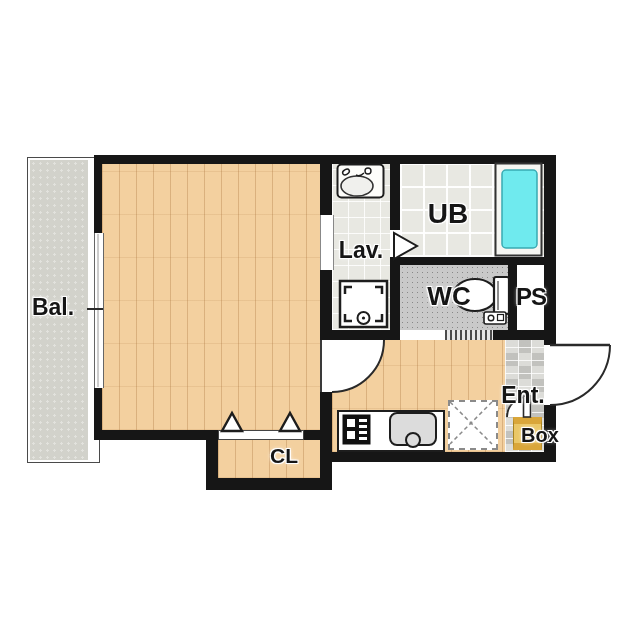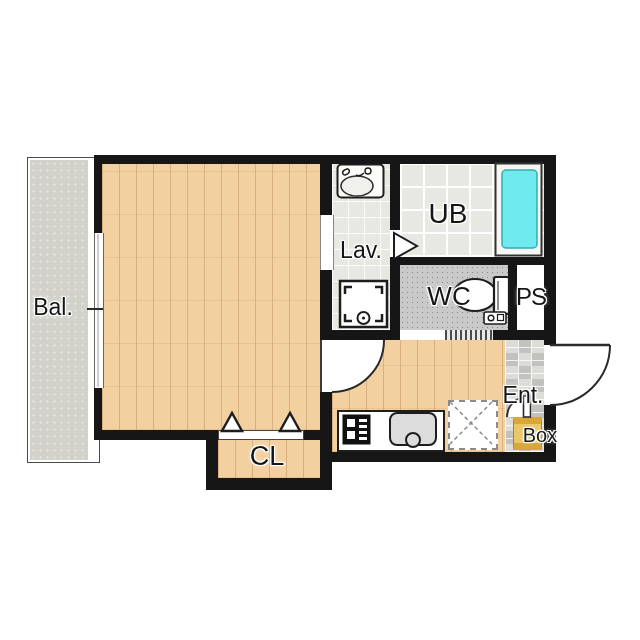--- a/index.html
+++ b/index.html
@@ -28,21 +28,21 @@
       repeating-linear-gradient(90deg, rgba(255,255,255,.8) 0 1px, transparent 1px 13px),
       repeating-conic-gradient(rgba(170,170,166,.45) 0% 25%, rgba(225,225,221,.5) 25% 50%);
     background-size:auto,auto,26px 26px;}
   .floor-ps{position:absolute;z-index:1;background:#fff;}
   .balcony-outer{position:absolute;z-index:1;border:1.5px solid #4a4a4a;background:#fff;}
   .balcony-inner{position:absolute;left:2px;top:2px;bottom:2px;right:11px;
     background-color:var(--balcony,#d2d2cb);
     background-image:radial-gradient(rgba(255,255,255,.35) 1px, transparent 1.2px);
     background-size:7px 7px;}
   .room-label{position:absolute;z-index:7;transform:translate(-50%,-50%);
-    font-weight:normal;color:#151515;white-space:nowrap;letter-spacing:0;
+    font-weight:bold;color:#151515;white-space:nowrap;letter-spacing:0;
     text-shadow:-1px -1px 0 #fff,1px -1px 0 #fff,-1px 1px 0 #fff,1px 1px 0 #fff,0 0 4px #fff;}
   #icon-layer{position:absolute;left:0;top:0;z-index:5;pointer-events:none;}
   .counter{position:absolute;z-index:4;background:#fff;border:2px solid #1d1d1d;}
   .fridge{position:absolute;z-index:4;background:#fff;border:2px dashed #8a8a8a;}
   .boxunit{position:absolute;z-index:4;background:var(--box_gold,#eac767);
     border:1px solid #a8831f;border-top:7px solid var(--box_gold_dark,#d9a63a);
     border-bottom:7px solid var(--box_gold_dark,#d9a63a);}
   .hatch{position:absolute;z-index:4;
     background:repeating-linear-gradient(90deg,#4c4c4c 0 2px,#e8e8e8 2px 5px);}
 </style>
@@ -176,14 +176,14 @@
     </g>
   </svg>
 
   <div class="room-label" style="left:53px;top:307px;font-size:23px;">Bal.</div>
   <div class="room-label" style="left:361px;top:250px;font-size:23px;">Lav.</div>
   <div class="room-label" style="left:448px;top:214px;font-size:28px;">UB</div>
   <div class="room-label" style="left:449px;top:296px;font-size:26px;">WC</div>
   <div class="room-label" style="left:531px;top:297px;font-size:24px;letter-spacing:-1px;">PS</div>
   <div class="room-label" style="left:523px;top:367px;font-size:23px;margin-top:28px;">Ent.</div>
   <div class="room-label" style="left:528px;top:435px;font-size:20px;padding-left:24px;">Box</div>
-  <div class="room-label" style="left:267px;top:456px;font-size:27px;">CL</div>
+  <div class="room-label" style="left:284px;top:456px;font-size:21px;">CL</div>
 </div>
 
 </body></html>

